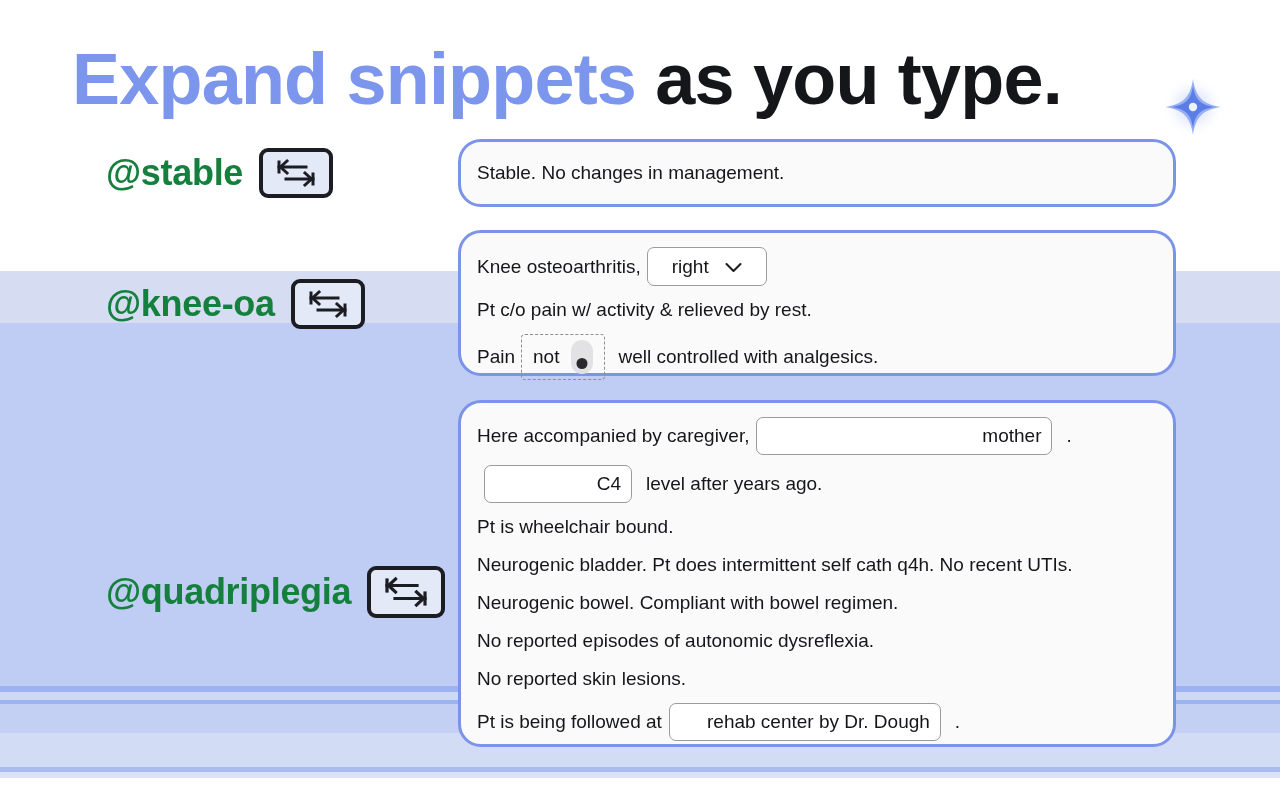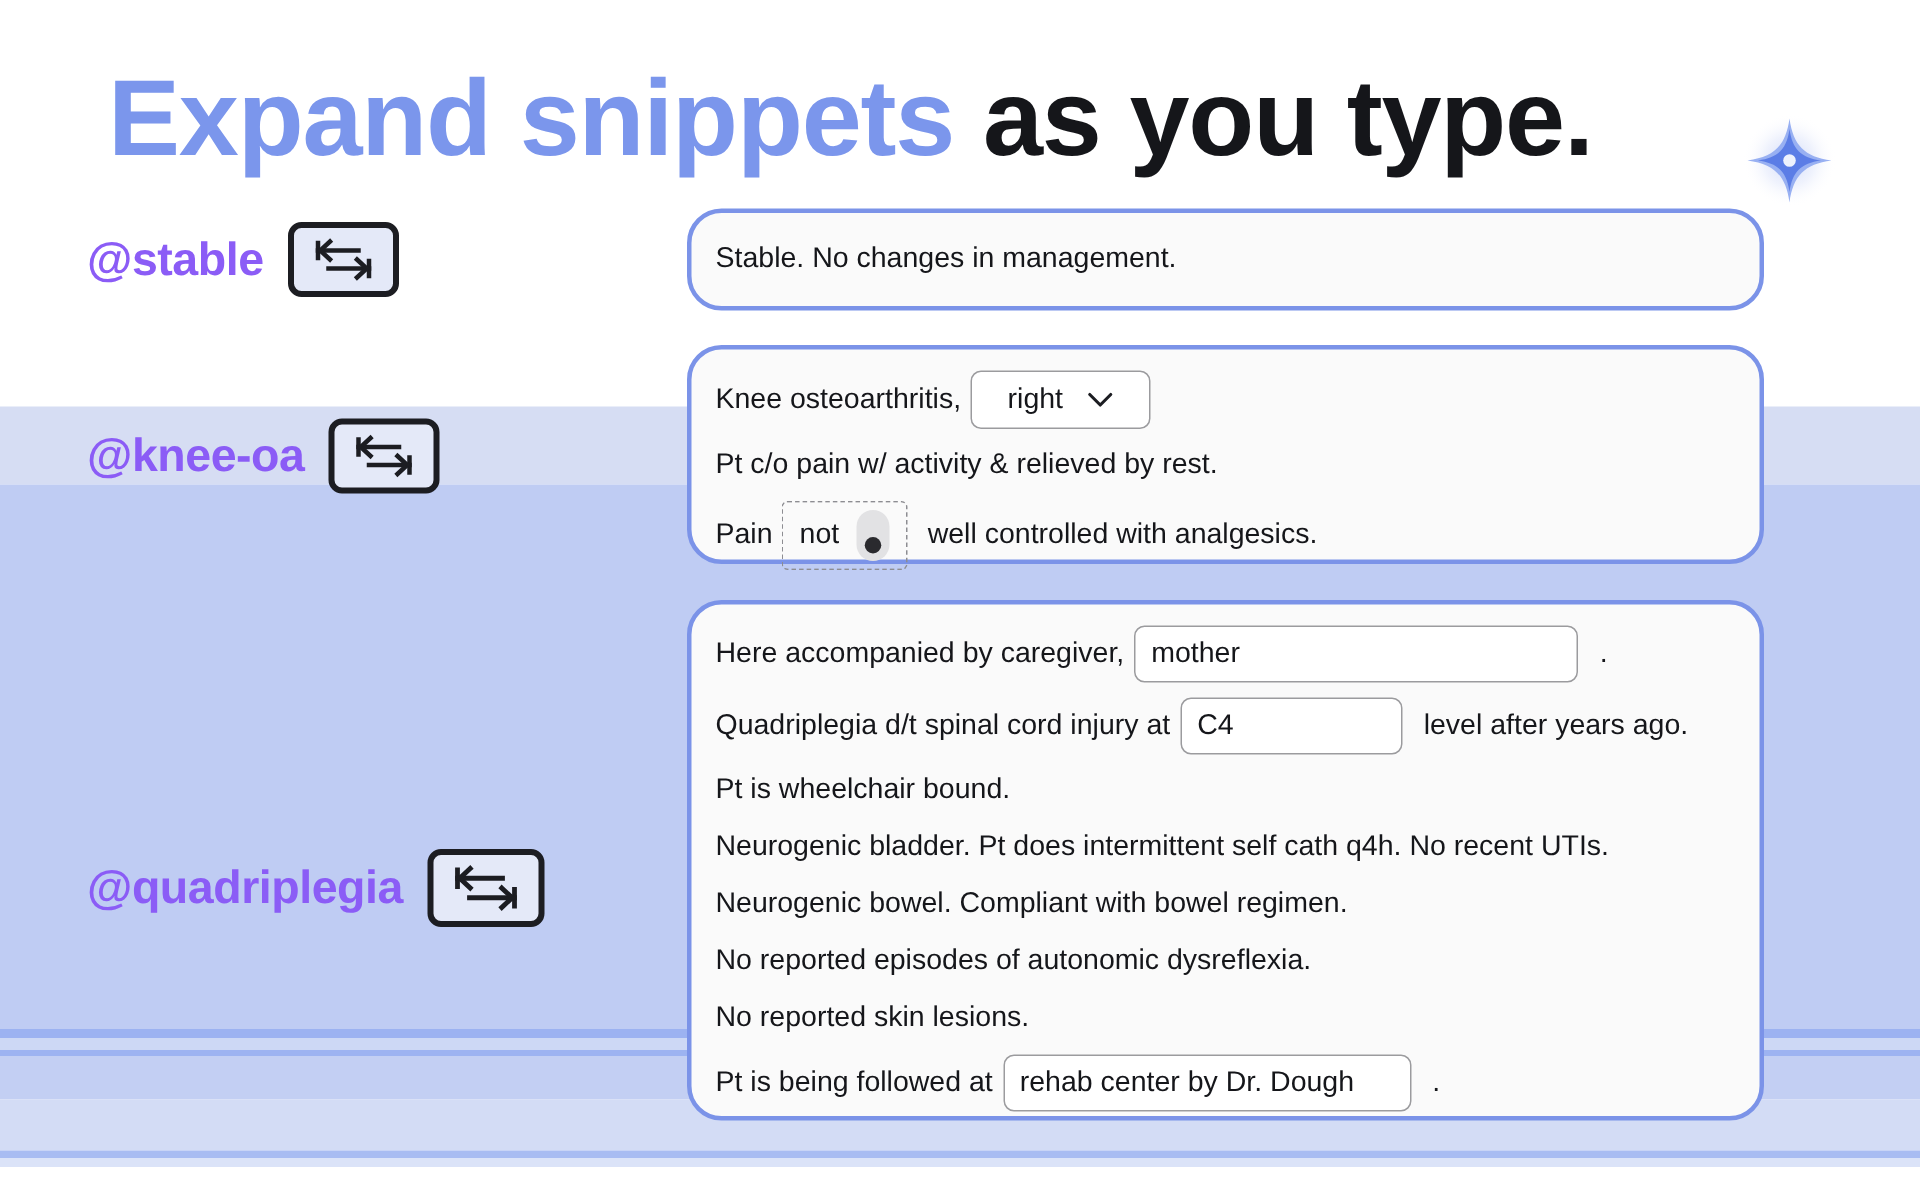--- a/index.html
+++ b/index.html
@@ -58,24 +58,25 @@
 
   
   .trigger {
     position: absolute;
     display: flex;
     align-items: center;
     gap: 16px;
     white-space: nowrap;
   }
   .trigger-label {
-    font-size: 31px;
+    font-size: 36px;
     font-weight: 700;
-    color: #8b5cf6;
+    color: #15803d;
     letter-spacing: -0.3px;
+    margin-left: 48px;
   }
   .tabkey {
     width: 78px;
     height: 52px;
     border: 4px solid #1c1d22;
     border-radius: 9px;
     background: #e4e9f8;
     display: flex;
     align-items: center;
     justify-content: center;
@@ -141,20 +142,21 @@
     align-items: center;
     height: 38px;
     padding: 0 10px;
     margin: 0 7px;
     background: #ffffff;
     border: 1.6px solid #9b9b9e;
     border-radius: 7px;
     font-size: 19px;
     color: #15161a;
     overflow: hidden;
+    justify-content: flex-end;
   }
   .tinput.w-caregiver { width: 296px; }
   .tinput.w-level     { width: 148px; }
   .tinput.w-facility  { width: 272px; }
 
   
   .dashed-group {
     display: inline-flex;
     align-items: center;
     gap: 12px;
@@ -308,21 +310,20 @@
 
     <div class="line">
       <span class="txt">Here accompanied by caregiver,</span>
       <span class="tinput w-caregiver">
         <span>mother</span>
       </span>
       <span class="txt sp-l">.</span>
     </div>
 
     <div class="line">
-      <span class="txt">Quadriplegia d/t spinal cord injury at</span>
       <span class="tinput w-level">
         <span>C4</span>
       </span>
       <span class="txt sp-l">level after years ago.</span>
     </div>
 
     <div class="line">
       <span class="txt">Pt is wheelchair bound.</span>
     </div>
 

